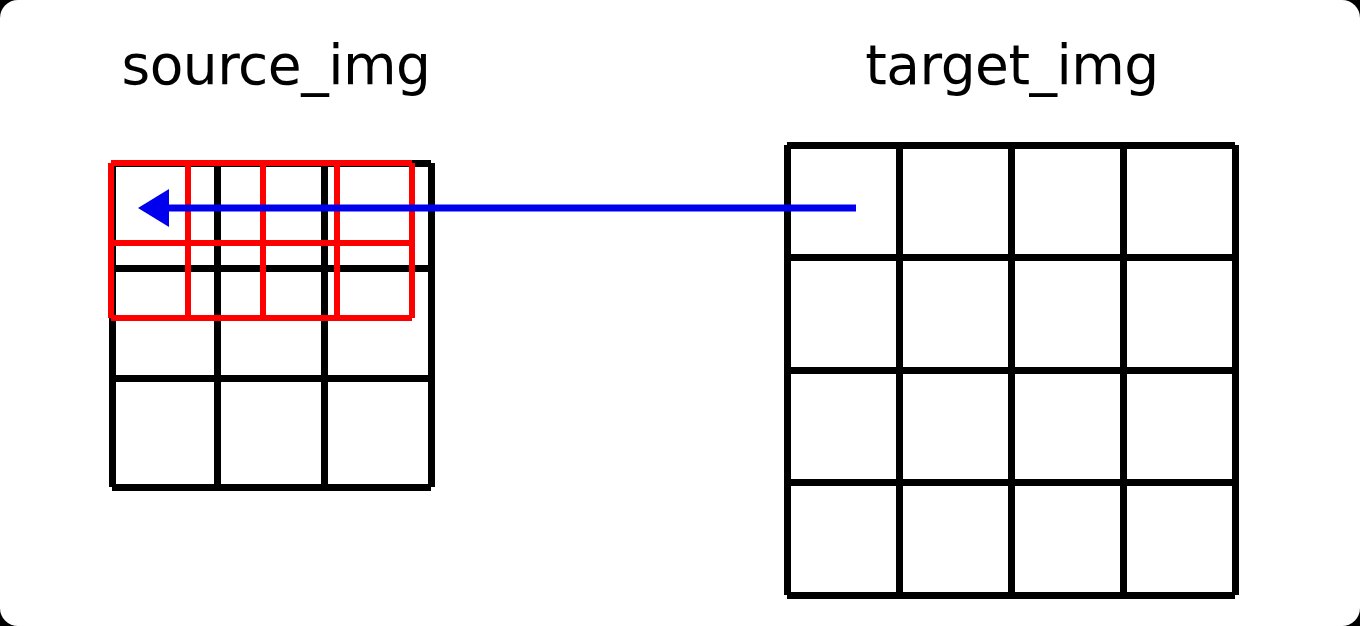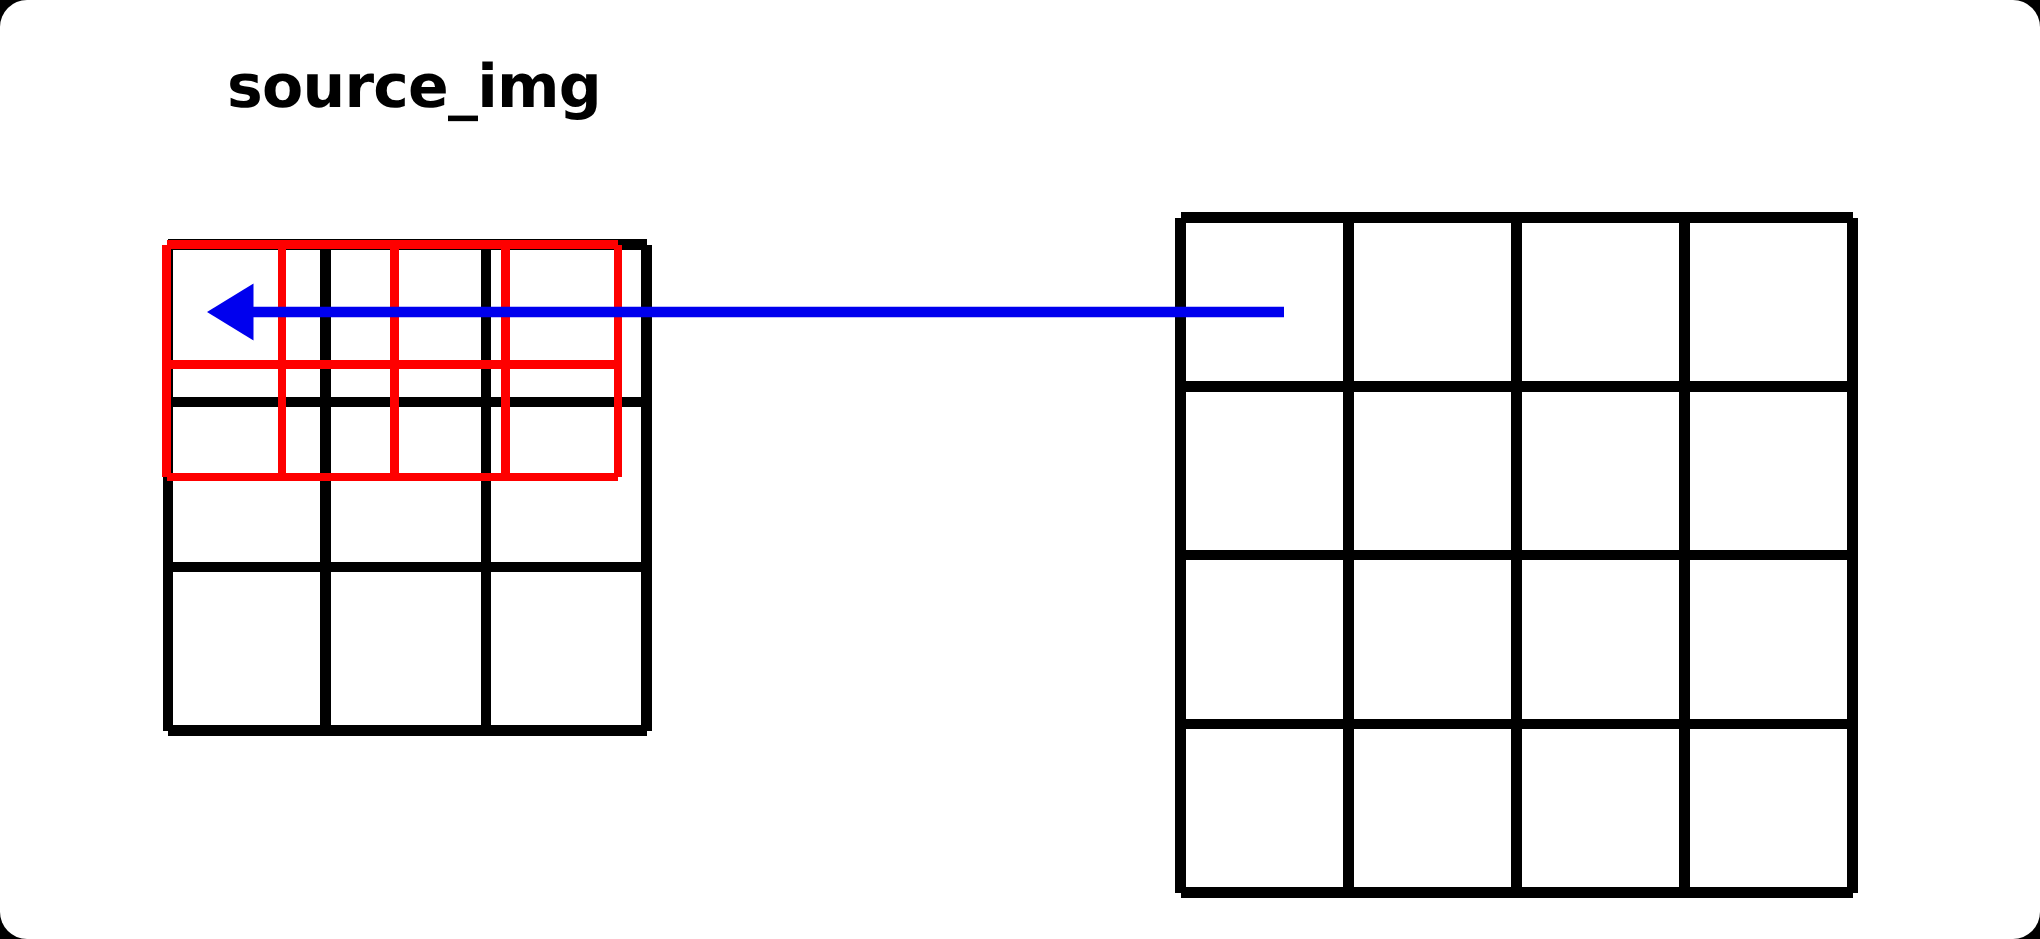--- a/index.html
+++ b/index.html
@@ -18,22 +18,22 @@
     position: relative;
     width: 1360px;
     height: 626px;
     background: #ffffff;
     border-radius: 18px;
     overflow: hidden;
   }
   .panel-title {
     position: absolute;
     font-family: "DejaVu Sans", "Liberation Sans", sans-serif;
-    font-weight: bold;
-    font-size: 40px;
+    font-weight: normal;
+    font-size: 55px;
     line-height: 1;
     color: #000000;
     white-space: nowrap;
     letter-spacing: -0.5px;
     transform: translateX(-50%);
   }
   #title-source { left: 276px; top: 38px; }
   #title-target { left: 1012px; top: 38px; }
 
   .grid-svg {
@@ -65,20 +65,21 @@
     fill: #0000ee;
   }
 </style>
 </head>
 <body>
 
 <div id="canvas">
 
   <div class="panel-title" id="title-source">source_img</div>
 
+  <div class="panel-title" id="title-target">target_img</div>
 
   <svg class="grid-svg" id="figure-svg" viewBox="0 0 1360 626" xmlns="http://www.w3.org/2000/svg">
 
     <g id="source-grid-group">
         <line x1="112" y1="163" x2="112" y2="487" class="blk-line"></line>
         <line x1="217" y1="163" x2="217" y2="487" class="blk-line"></line>
         <line x1="324" y1="163" x2="324" y2="487" class="blk-line"></line>
         <line x1="431" y1="163" x2="431" y2="487" class="blk-line"></line>
         <line x1="112" y1="163" x2="431" y2="163" class="blk-line"></line>
         <line x1="112" y1="268" x2="431" y2="268" class="blk-line"></line>

